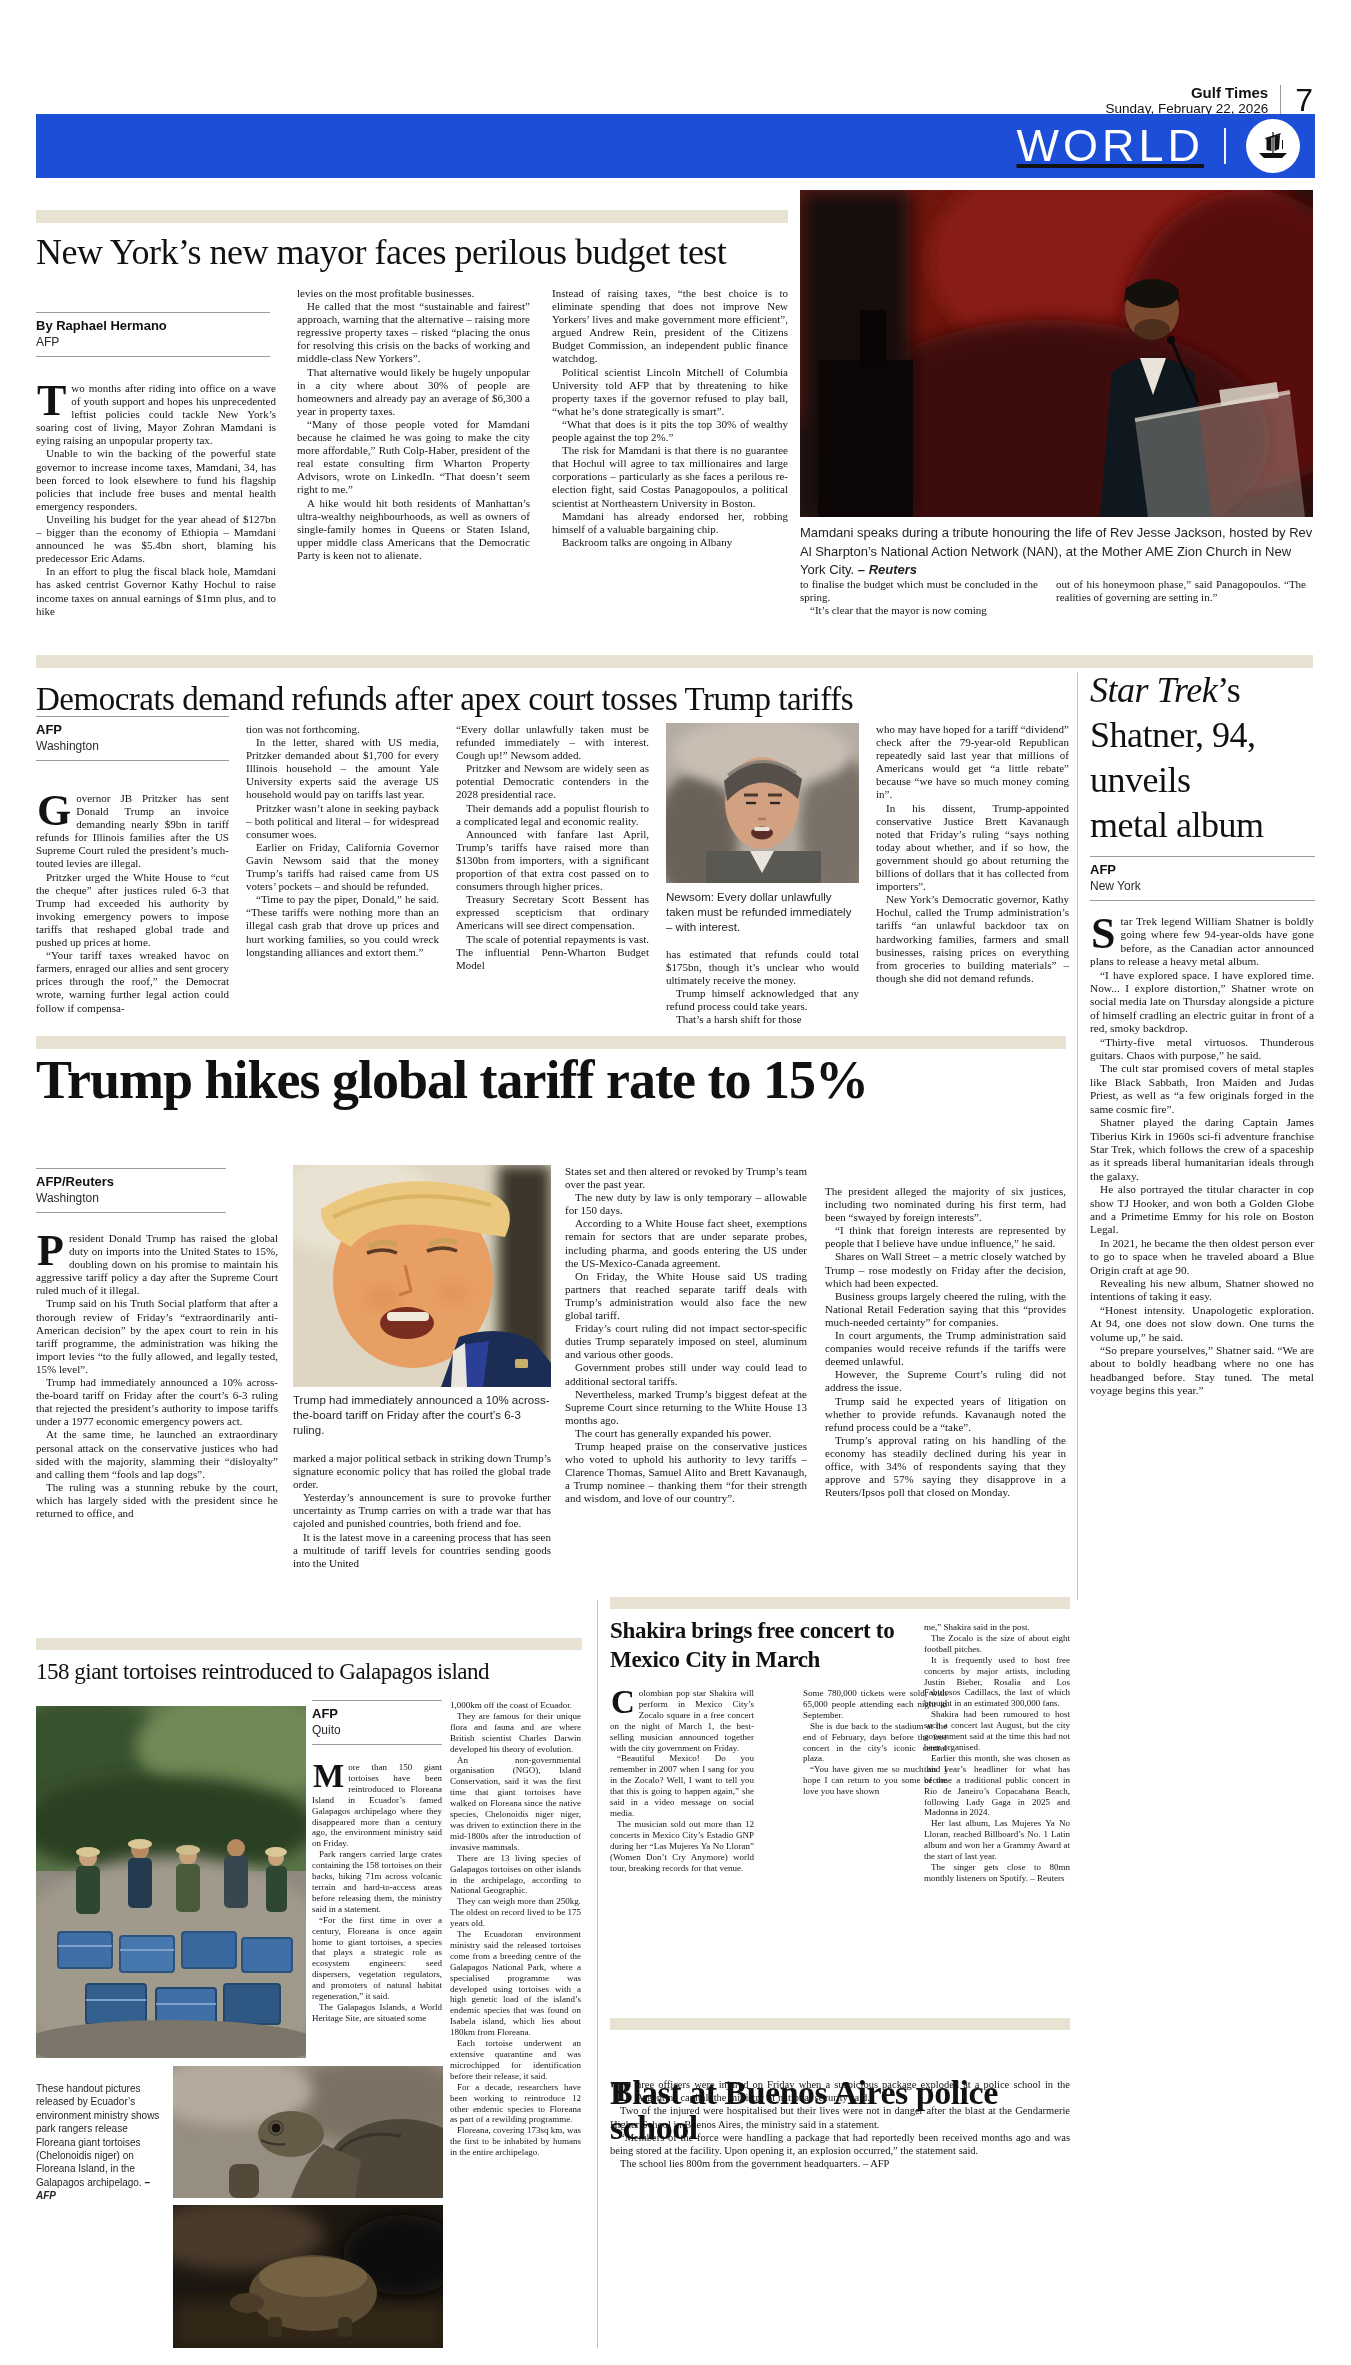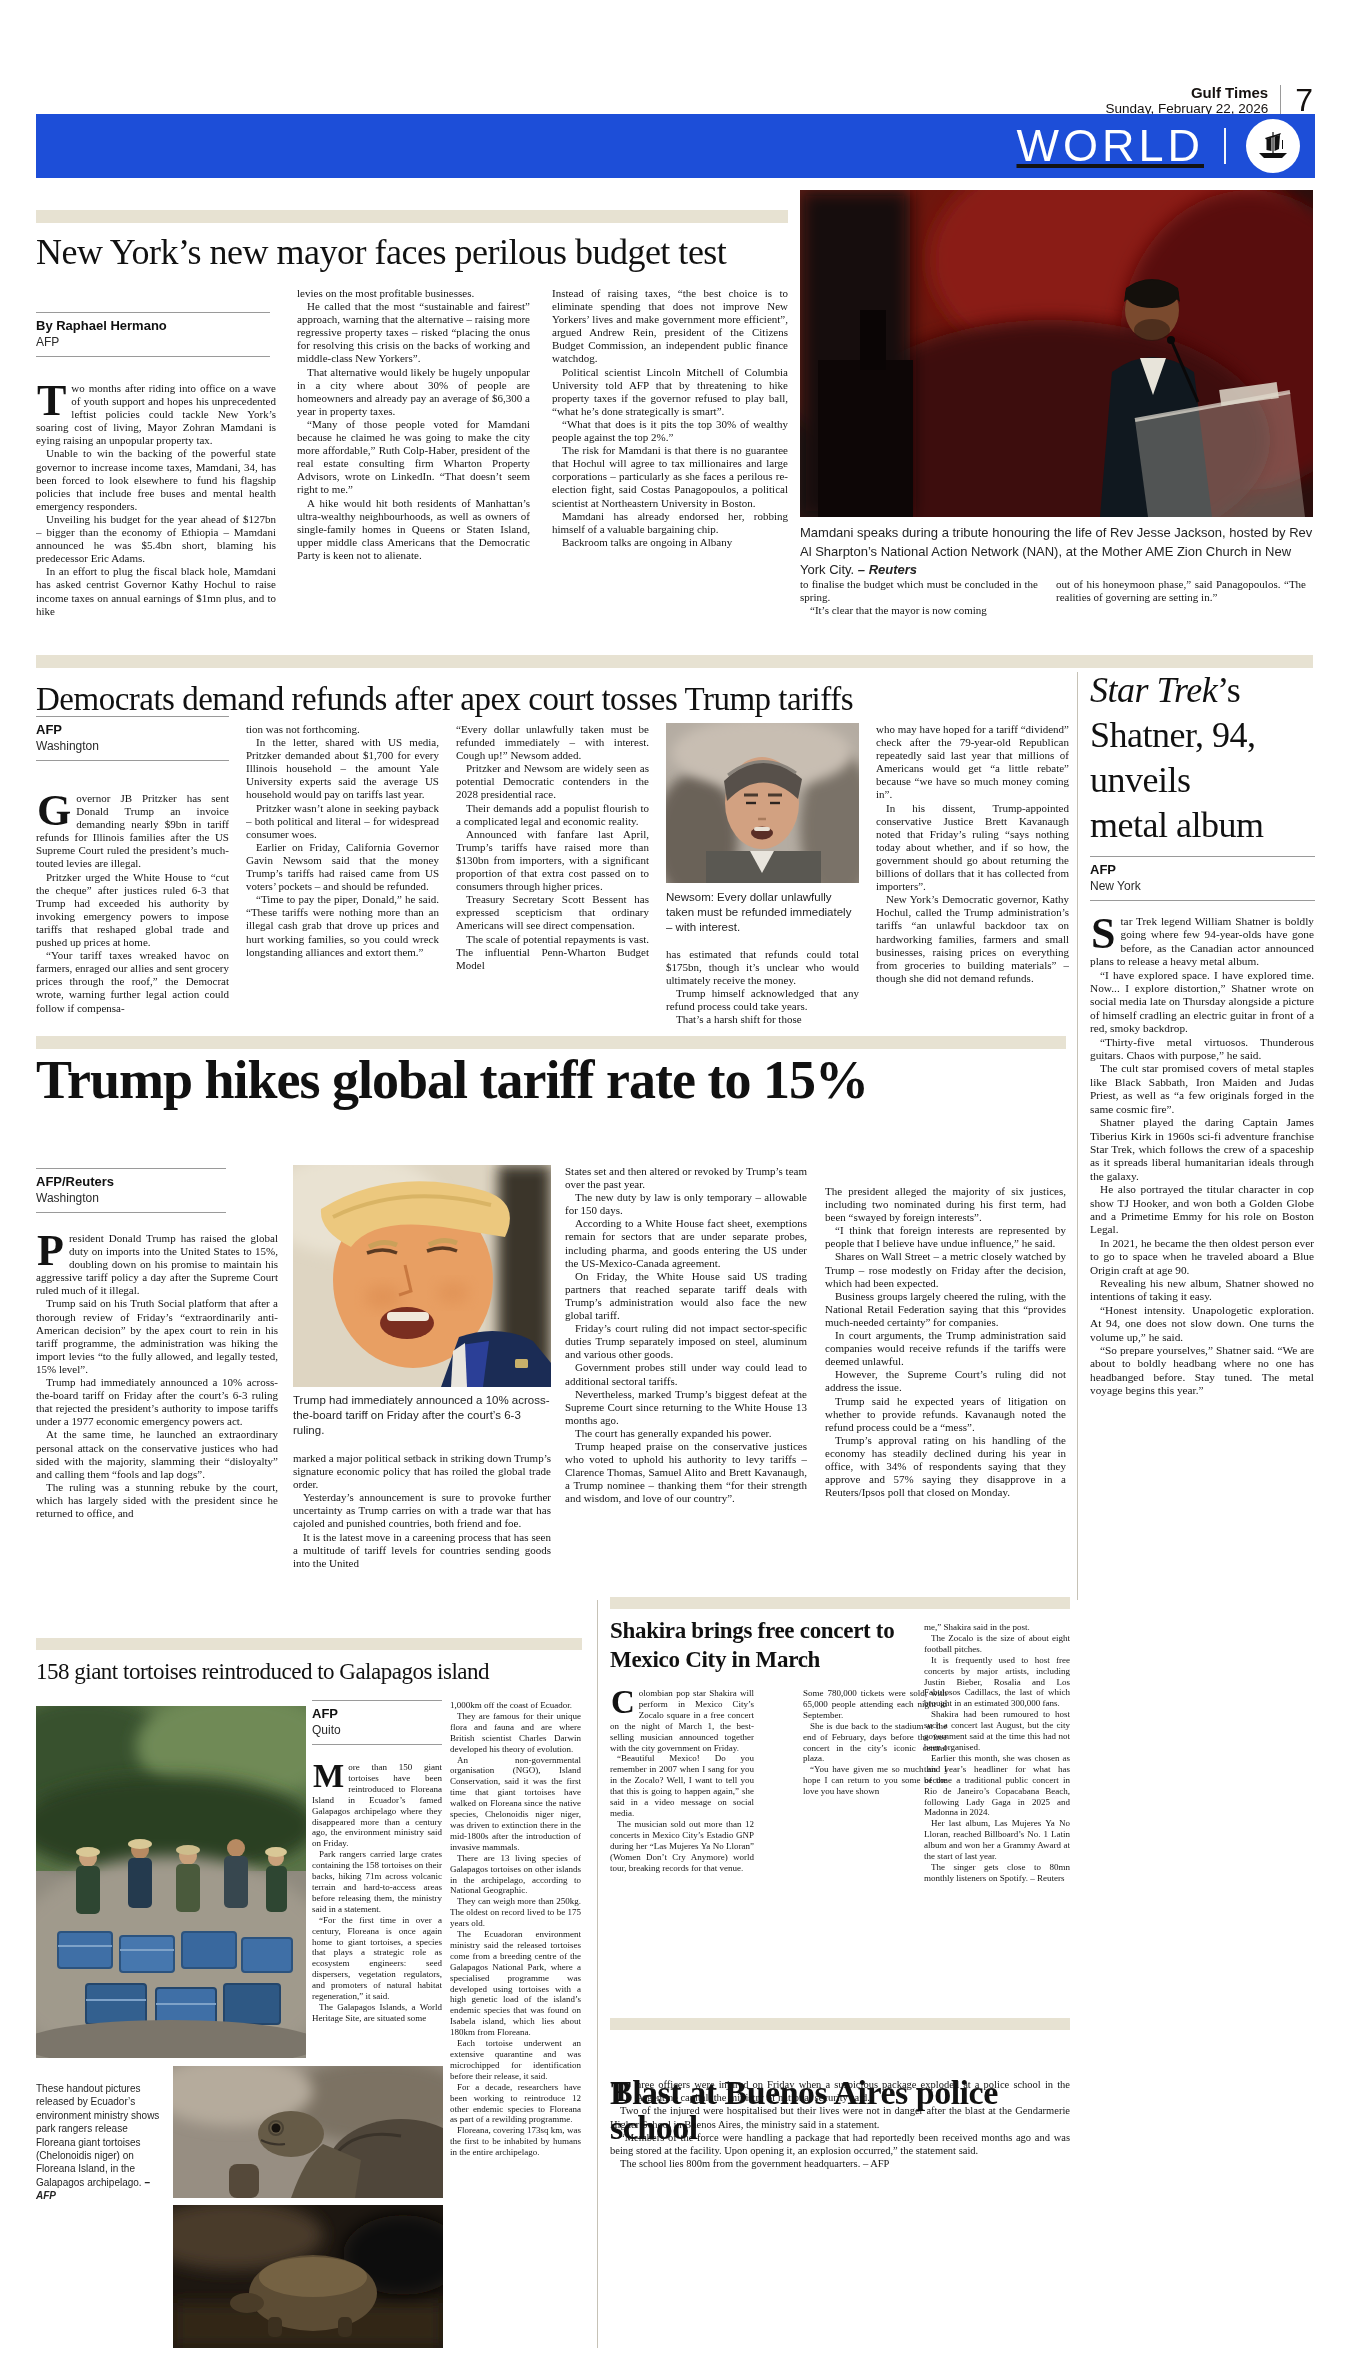--- a/index.html
+++ b/index.html
@@ -302,21 +302,21 @@
       <p>The court has generally expanded his power.</p>
       <p>Trump heaped praise on the conservative justices who voted to uphold his authority to levy tariffs – Clarence Thomas, Samuel Alito and Brett Kavanaugh, a Trump nominee – thanking them “for their strength and wisdom, and love of our country”.</p>
     </div>
   <div class="abs body-col" style="left:825px;top:1165px;width:241px;height:430px;margin-top:20px;">
       <p>The president alleged the majority of six justices, including two nominated during his first term, had been “swayed by foreign interests”.</p>
       <p>“I think that foreign interests are represented by people that I believe have undue influence,” he said.</p>
       <p>Shares on Wall Street – a metric closely watched by Trump – rose modestly on Friday after the decision, which had been expected.</p>
       <p>Business groups largely cheered the ruling, with the National Retail Federation saying that this “provides much-needed certainty” for companies.</p>
       <p>In court arguments, the Trump administration said companies would receive refunds if the tariffs were deemed unlawful.</p>
       <p>However, the Supreme Court’s ruling did not address the issue.</p>
-      <p>Trump said he expected years of litigation on whether to provide refunds. Kavanaugh noted the refund process could be a “mess”.</p>
+      <p>Trump said he expected years of litigation on whether to provide refunds. Kavanaugh noted the refund process could be a “take”.</p>
       <p>Trump’s approval rating on his handling of the economy has steadily declined during his year in office, with 34% of respondents saying that they approve and 57% saying they disapprove in a Reuters/Ipsos poll that closed on Monday.</p>
     </div>
 
   <div class="abs bar" style="left:36px;top:1638px;width:546px;height:12px;"></div>
   <div class="abs headline h-tort" style="left:36px;top:1660px;width:560px;">158 giant tortoises reintroduced to Galapagos island</div>
 
   <div class="abs photo" style="left:36px;top:1706px;width:270px;height:352px;">
     <svg width="270" height="352" viewBox="0 0 270 352">
       <defs>
           <filter id="bl4" x="-30%" y="-30%" width="160%" height="160%">

